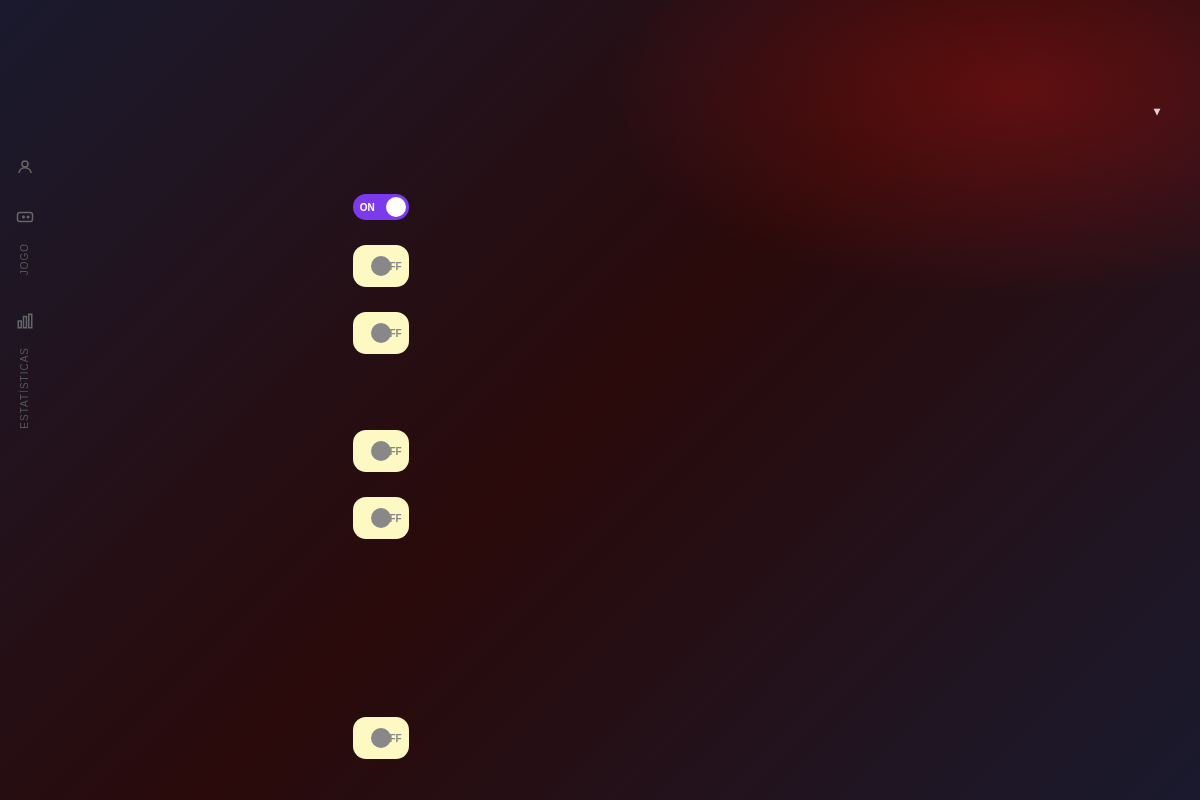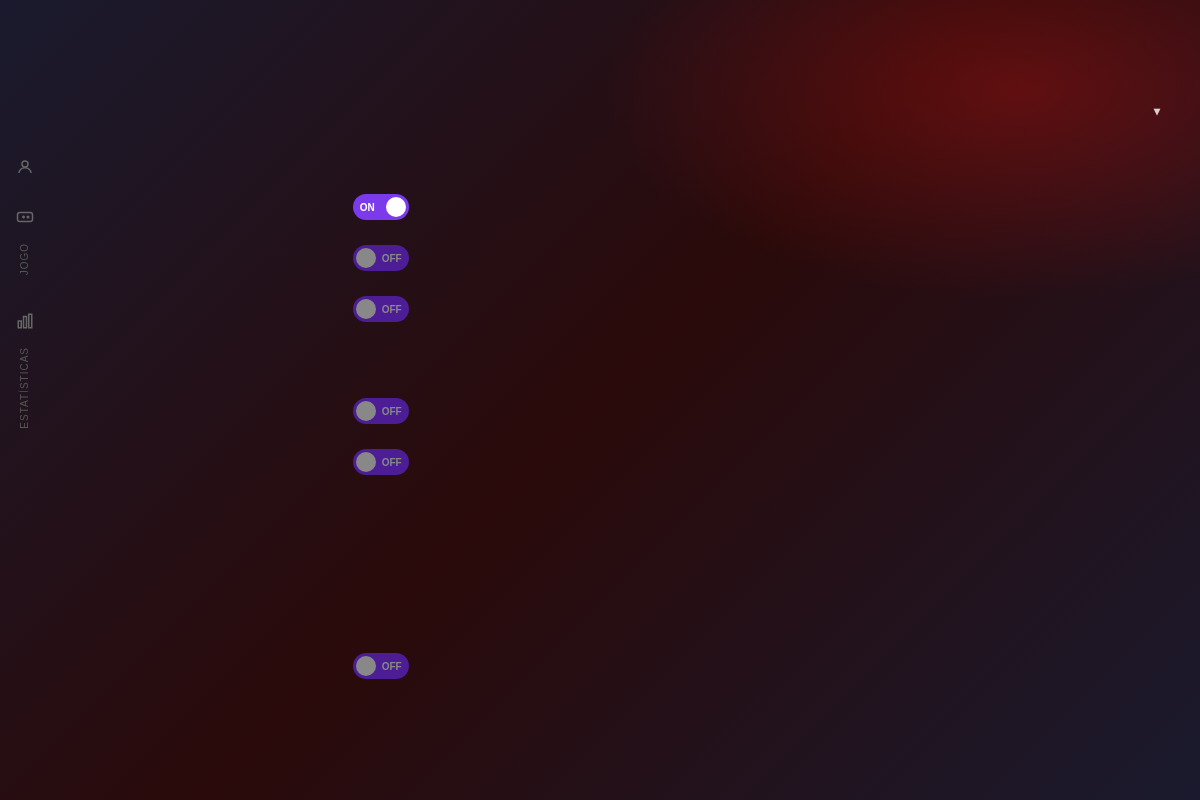--- a/index.html
+++ b/index.html
@@ -361,29 +361,30 @@
     .toggle-on .toggle-knob {
       width: 20px;
       height: 20px;
       background: white;
       border-radius: 50%;
     }
 
     
     .toggle-off {
       width: 56px;
-      height: 26px;
-      background: #4c1d95;
+      height: 42px;
+      background: #fef9c3;
       border-radius: 13px;
       display: flex;
       align-items: center;
       padding: 3px;
       cursor: pointer;
       flex-shrink: 0;
       position: relative;
+      justify-content: center;
     }
     .toggle-off .toggle-label {
       position: absolute;
       right: 7px;
       font-size: 10px;
       font-weight: 700;
       color: #888;
     }
     .toggle-off .toggle-knob {
       width: 20px;

